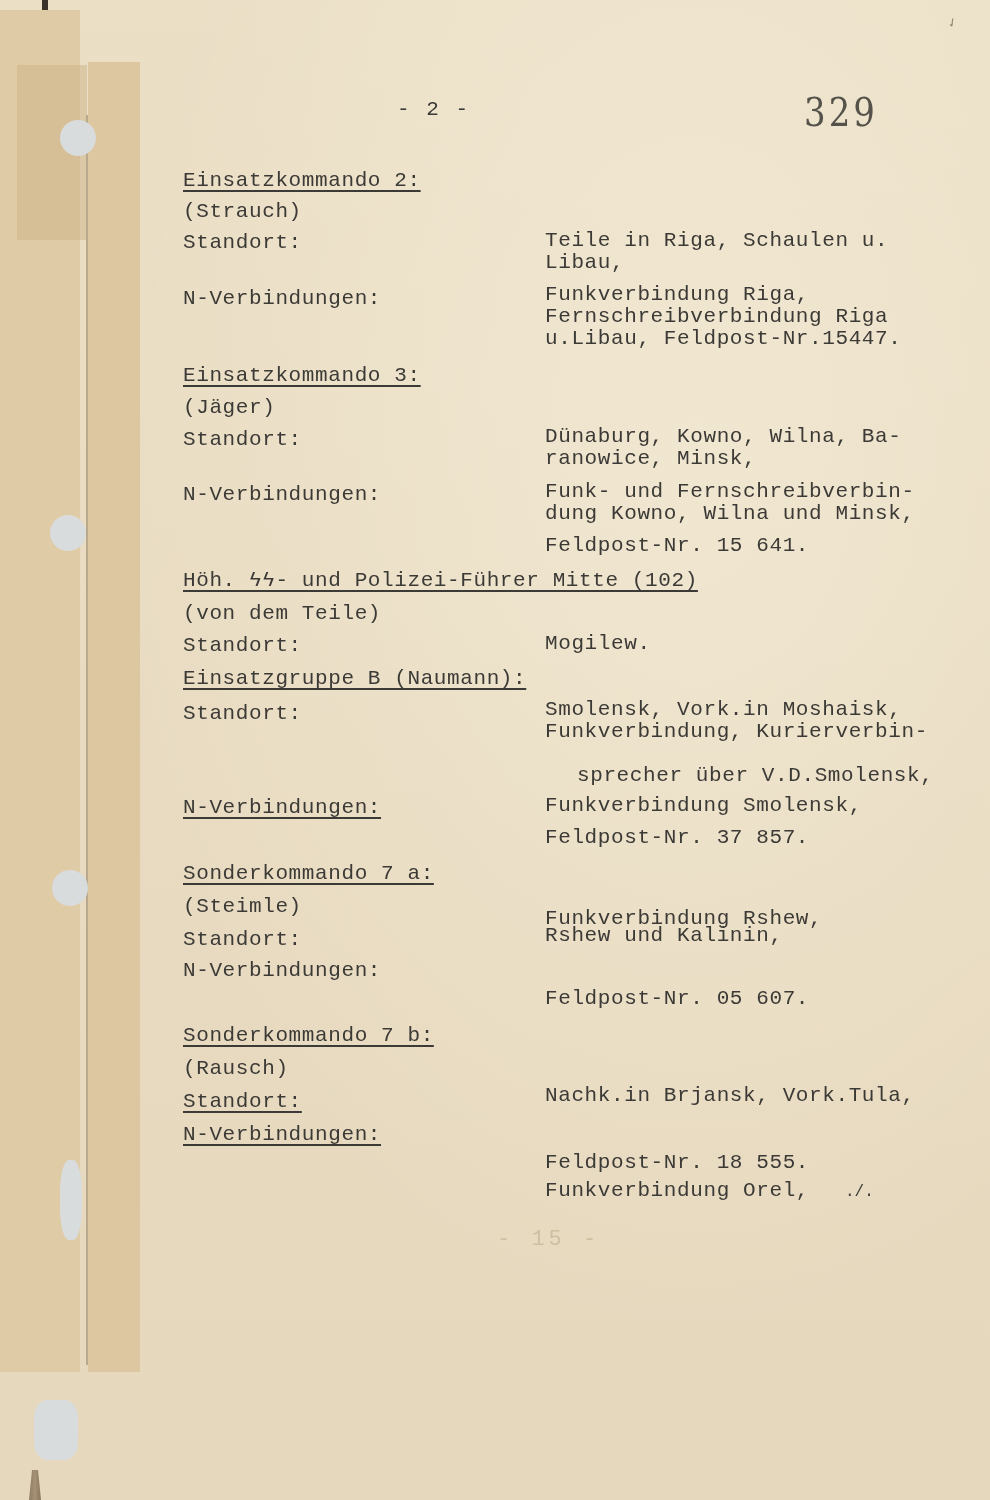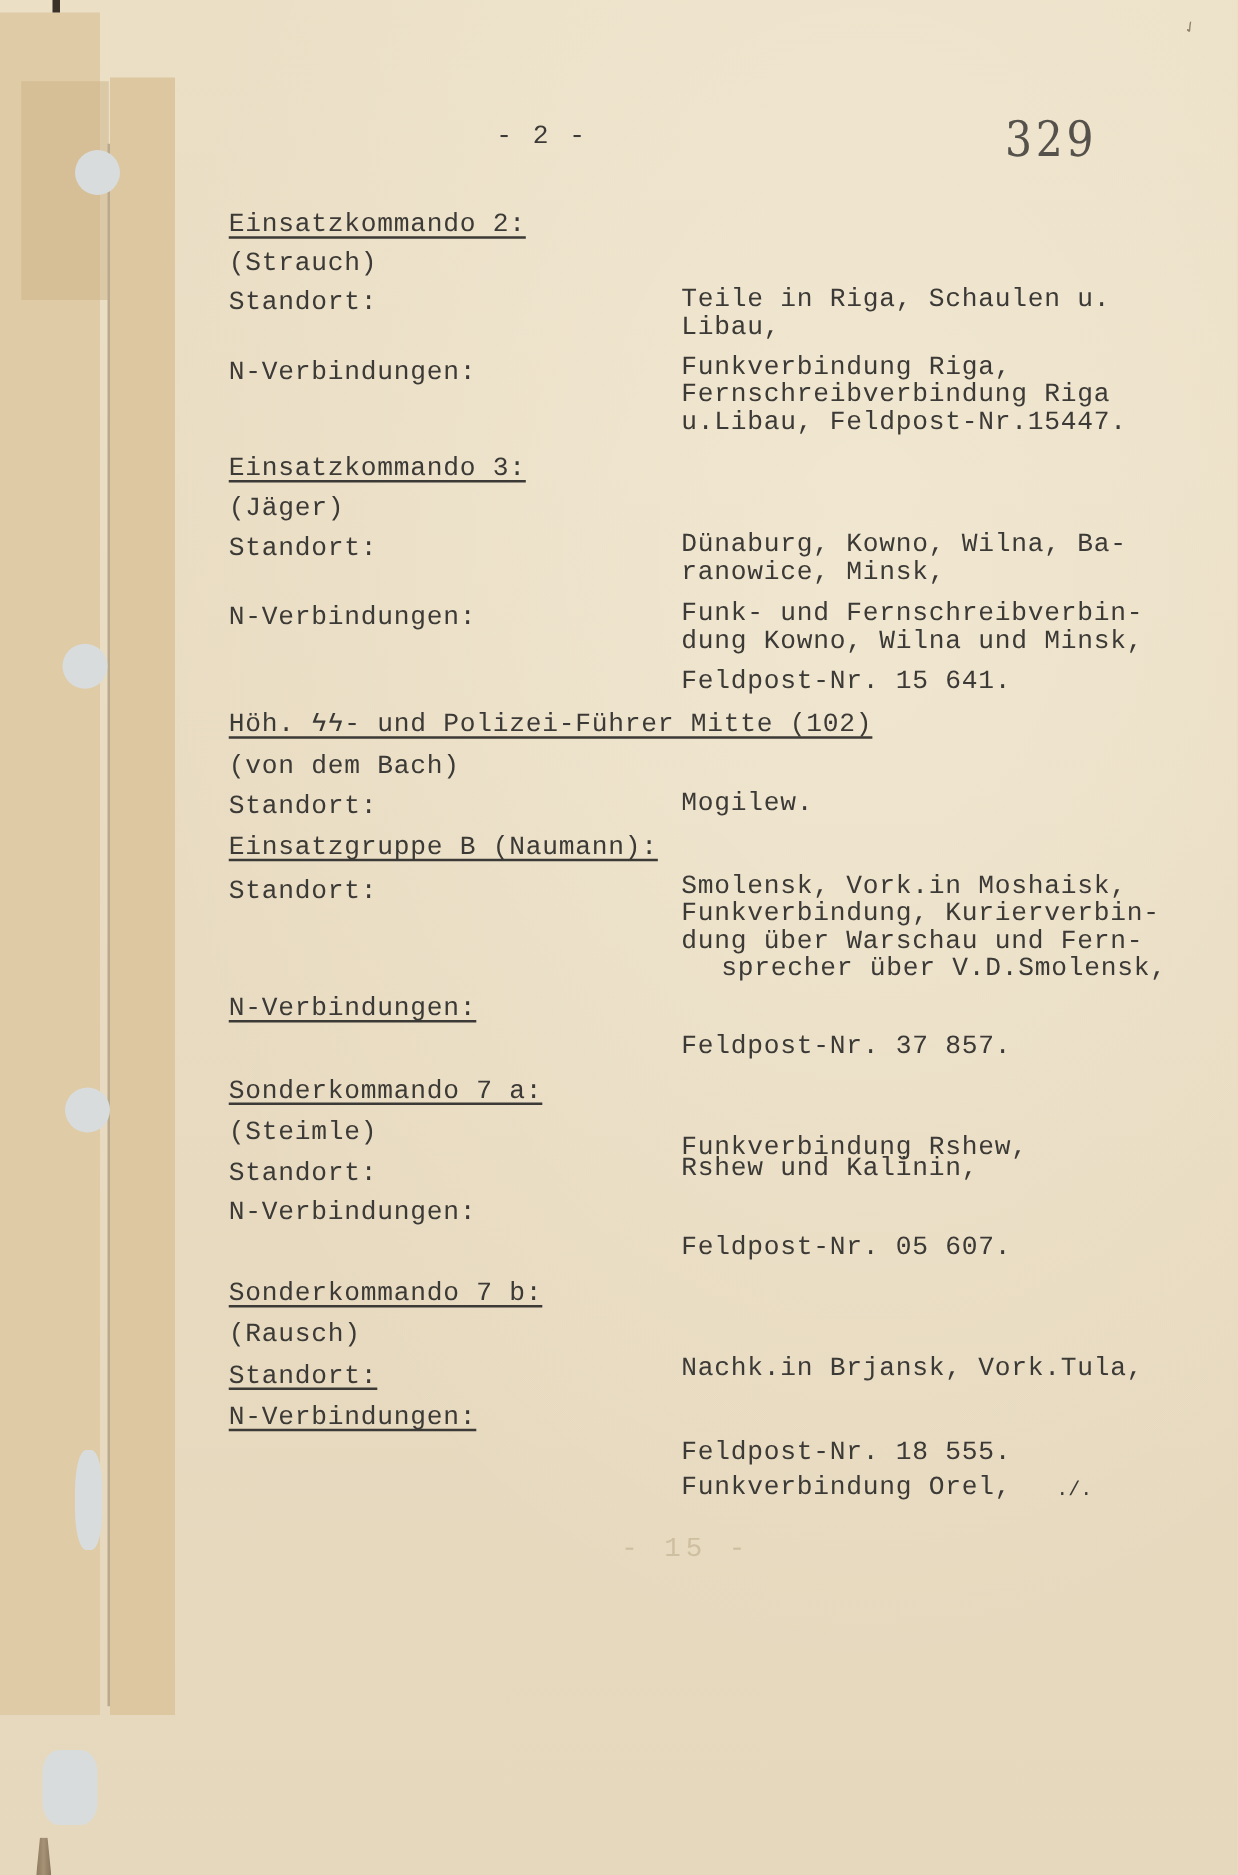--- a/index.html
+++ b/index.html
@@ -111,31 +111,31 @@
   <div class="line left" style="top:397px;">(Jäger)</div>
   <div class="line left" style="top:429px;">Standort:</div>
   <div class="line right" style="top:426px;">Dünaburg, Kowno, Wilna, Ba-</div>
   <div class="line right" style="top:448px;">ranowice, Minsk,</div>
   <div class="line left" style="top:484px;">N-Verbindungen:</div>
   <div class="line right" style="top:481px;">Funk- und Fernschreibverbin-</div>
   <div class="line right" style="top:503px;">dung Kowno, Wilna und Minsk,</div>
   <div class="line right" style="top:535px;">Feldpost-Nr. 15 641.</div>
 
   <div class="line left u" style="top:570px;">Höh. ϟϟ- und Polizei-Führer Mitte (102)</div>
-  <div class="line left" style="top:603px;">(von dem Bach)</div>
+  <div class="line left" style="top:603px;">(von dem Teile)</div>
   <div class="line left" style="top:635px;">Standort:</div>
   <div class="line right" style="top:633px;">Mogilew.</div>
 
   <div class="line left u" style="top:668px;">Einsatzgruppe B (Naumann):</div>
   <div class="line left" style="top:703px;">Standort:</div>
   <div class="line right" style="top:699px;">Smolensk, Vork.in Moshaisk,</div>
   <div class="line right" style="top:721px;">Funkverbindung, Kurierverbin-</div>
-  <div class="line right" style="top:743px;">dung über Warschau und Fern-</div>
   <div class="line right" style="top:765px;margin-left:32px;">sprecher über V.D.Smolensk,</div>
   <div class="line left u" style="top:797px;">N-Verbindungen:</div>
+  <div class="line right" style="top:795px;">Funkverbindung Smolensk,</div>
   <div class="line right" style="top:827px;">Feldpost-Nr. 37 857.</div>
 
   <div class="line left u" style="top:863px;">Sonderkommando 7 a:</div>
   <div class="line left" style="top:896px;">(Steimle)</div>
   <div class="line left" style="top:929px;">Standort:</div>
   <div class="line right" style="top:925px;">Rshew und Kalinin,</div>
   <div class="line left" style="top:960px;">N-Verbindungen:</div>
   <div class="line right" style="top:908px;">Funkverbindung Rshew,</div>
   <div class="line right" style="top:988px;">Feldpost-Nr. 05 607.</div>
 

